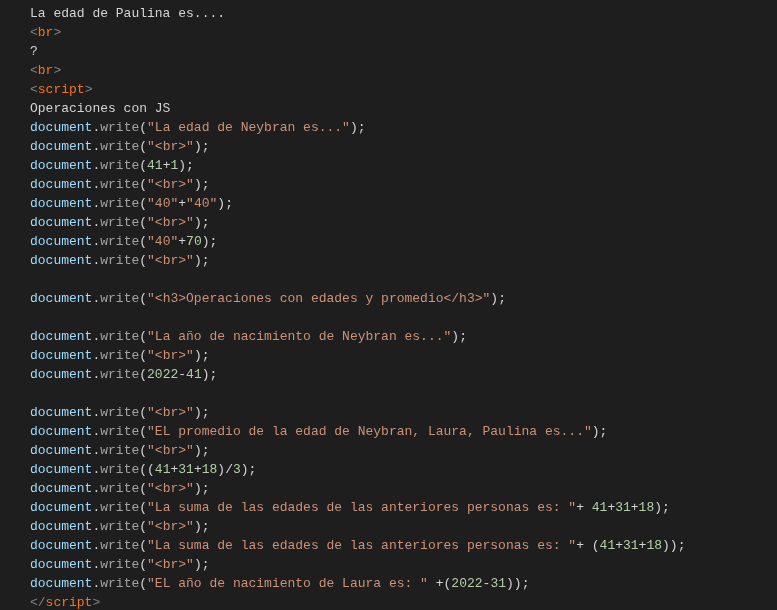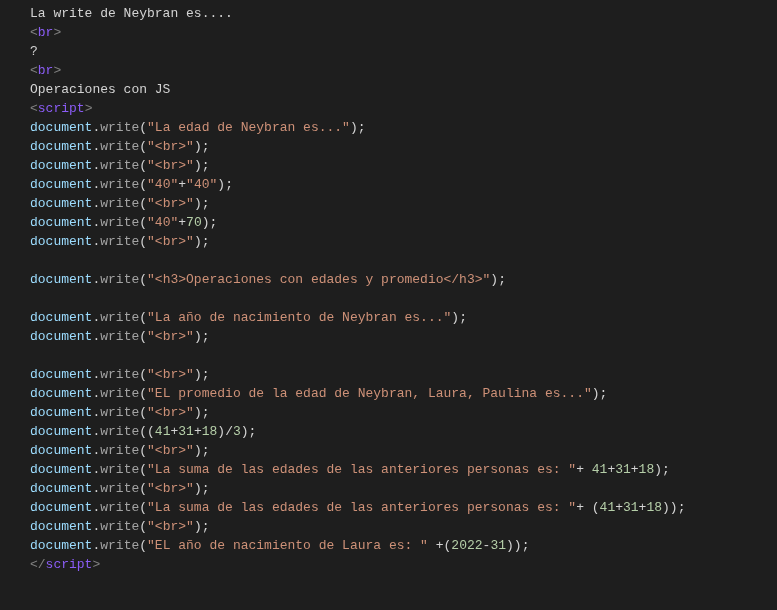--- a/index.html
+++ b/index.html
@@ -12,49 +12,50 @@
     padding: 4px 0;
     overflow-x: auto;
     white-space: nowrap;
   }
   .editor {
     position: relative;
     padding-left: 30px;
   }
   .text { color: #d4d4d4; }
   .punct { color: #808080; }
-  .tag { color: #8b5cf6; }
+  .tag { color: #f97316; }
   .obj { color: #9cdcfe; margin-top: 15px; }
   .fn { color: #a3a3a3; }
   .str { color: #ce9178; }
   .num { color: #b5cea8; }
   .op { color: #d4d4d4; }
   .ln { display: block; }
 </style>
 </head>
 <body>
 
 <div class="editor">
 
-<span class="ln"><span class="text">    </span><span class="text">La write de Neybran es....</span></span>
+<span class="ln"><span class="text">    </span><span class="text">La edad de Paulina es....</span></span>
 
 <span class="ln"><span class="text">    </span><span class="punct">&lt;</span><span class="tag">br</span><span class="punct">&gt;</span></span>
 
 <span class="ln"><span class="text">    </span><span class="text">?</span></span>
 
 <span class="ln"><span class="text">    </span><span class="punct">&lt;</span><span class="tag">br</span><span class="punct">&gt;</span></span>
 
+<span class="ln"><span class="text">    </span><span class="punct">&lt;</span><span class="tag">script</span><span class="punct">&gt;</span></span>
+
 <span class="ln"><span class="text">    </span><span class="text">Operaciones con JS</span></span>
-
-<span class="ln"><span class="text">    </span><span class="punct">&lt;</span><span class="tag">script</span><span class="punct">&gt;</span></span>
 
 <span class="ln"><span class="text">        </span><span class="obj">document</span><span class="text">.</span><span class="fn">write</span><span class="text">(</span><span class="str">"La edad de Neybran es..."</span><span class="text">)</span><span class="text">;</span></span>
 
 <span class="ln"><span class="text">        </span><span class="obj">document</span><span class="text">.</span><span class="fn">write</span><span class="text">(</span><span class="str">"&lt;br&gt;"</span><span class="text">)</span><span class="text">;</span></span>
 
+<span class="ln"><span class="text">        </span><span class="obj">document</span><span class="text">.</span><span class="fn">write</span><span class="text">(</span><span class="num">41</span><span class="op">+</span><span class="num">1</span><span class="text">)</span><span class="text">;</span></span>
 
 <span class="ln"><span class="text">        </span><span class="obj">document</span><span class="text">.</span><span class="fn">write</span><span class="text">(</span><span class="str">"&lt;br&gt;"</span><span class="text">)</span><span class="text">;</span></span>
 
 <span class="ln"><span class="text">        </span><span class="obj">document</span><span class="text">.</span><span class="fn">write</span><span class="text">(</span><span class="str">"40"</span><span class="op">+</span><span class="str">"40"</span><span class="text">)</span><span class="text">;</span></span>
 
 <span class="ln"><span class="text">        </span><span class="obj">document</span><span class="text">.</span><span class="fn">write</span><span class="text">(</span><span class="str">"&lt;br&gt;"</span><span class="text">)</span><span class="text">;</span></span>
 
 <span class="ln"><span class="text">        </span><span class="obj">document</span><span class="text">.</span><span class="fn">write</span><span class="text">(</span><span class="str">"40"</span><span class="op">+</span><span class="num">70</span><span class="text">)</span><span class="text">;</span></span>
 
 <span class="ln"><span class="text">        </span><span class="obj">document</span><span class="text">.</span><span class="fn">write</span><span class="text">(</span><span class="str">"&lt;br&gt;"</span><span class="text">)</span><span class="text">;</span></span>
@@ -62,20 +63,21 @@
 <span class="ln">&nbsp;</span>
 
 <span class="ln"><span class="text">        </span><span class="obj">document</span><span class="text">.</span><span class="fn">write</span><span class="text">(</span><span class="str">"&lt;h3&gt;Operaciones con edades y promedio&lt;/h3&gt;"</span><span class="text">)</span><span class="text">;</span></span>
 
 <span class="ln">&nbsp;</span>
 
 <span class="ln"><span class="text">        </span><span class="obj">document</span><span class="text">.</span><span class="fn">write</span><span class="text">(</span><span class="str">"La año de nacimiento de Neybran es..."</span><span class="text">)</span><span class="text">;</span></span>
 
 <span class="ln"><span class="text">        </span><span class="obj">document</span><span class="text">.</span><span class="fn">write</span><span class="text">(</span><span class="str">"&lt;br&gt;"</span><span class="text">)</span><span class="text">;</span></span>
 
+<span class="ln"><span class="text">        </span><span class="obj">document</span><span class="text">.</span><span class="fn">write</span><span class="text">(</span><span class="num">2022</span><span class="op">-</span><span class="num">41</span><span class="text">)</span><span class="text">;</span></span>
 
 <span class="ln">&nbsp;</span>
 
 <span class="ln"><span class="text">        </span><span class="obj">document</span><span class="text">.</span><span class="fn">write</span><span class="text">(</span><span class="str">"&lt;br&gt;"</span><span class="text">)</span><span class="text">;</span></span>
 
 <span class="ln"><span class="text">        </span><span class="obj">document</span><span class="text">.</span><span class="fn">write</span><span class="text">(</span><span class="str">"EL promedio de la edad de Neybran, Laura, Paulina es..."</span><span class="text">)</span><span class="text">;</span></span>
 
 <span class="ln"><span class="text">        </span><span class="obj">document</span><span class="text">.</span><span class="fn">write</span><span class="text">(</span><span class="str">"&lt;br&gt;"</span><span class="text">)</span><span class="text">;</span></span>
 
 <span class="ln"><span class="text">        </span><span class="obj">document</span><span class="text">.</span><span class="fn">write</span><span class="text">((</span><span class="num">41</span><span class="op">+</span><span class="num">31</span><span class="op">+</span><span class="num">18</span><span class="text">)</span><span class="op">/</span><span class="num">3</span><span class="text">)</span><span class="text">;</span></span>

